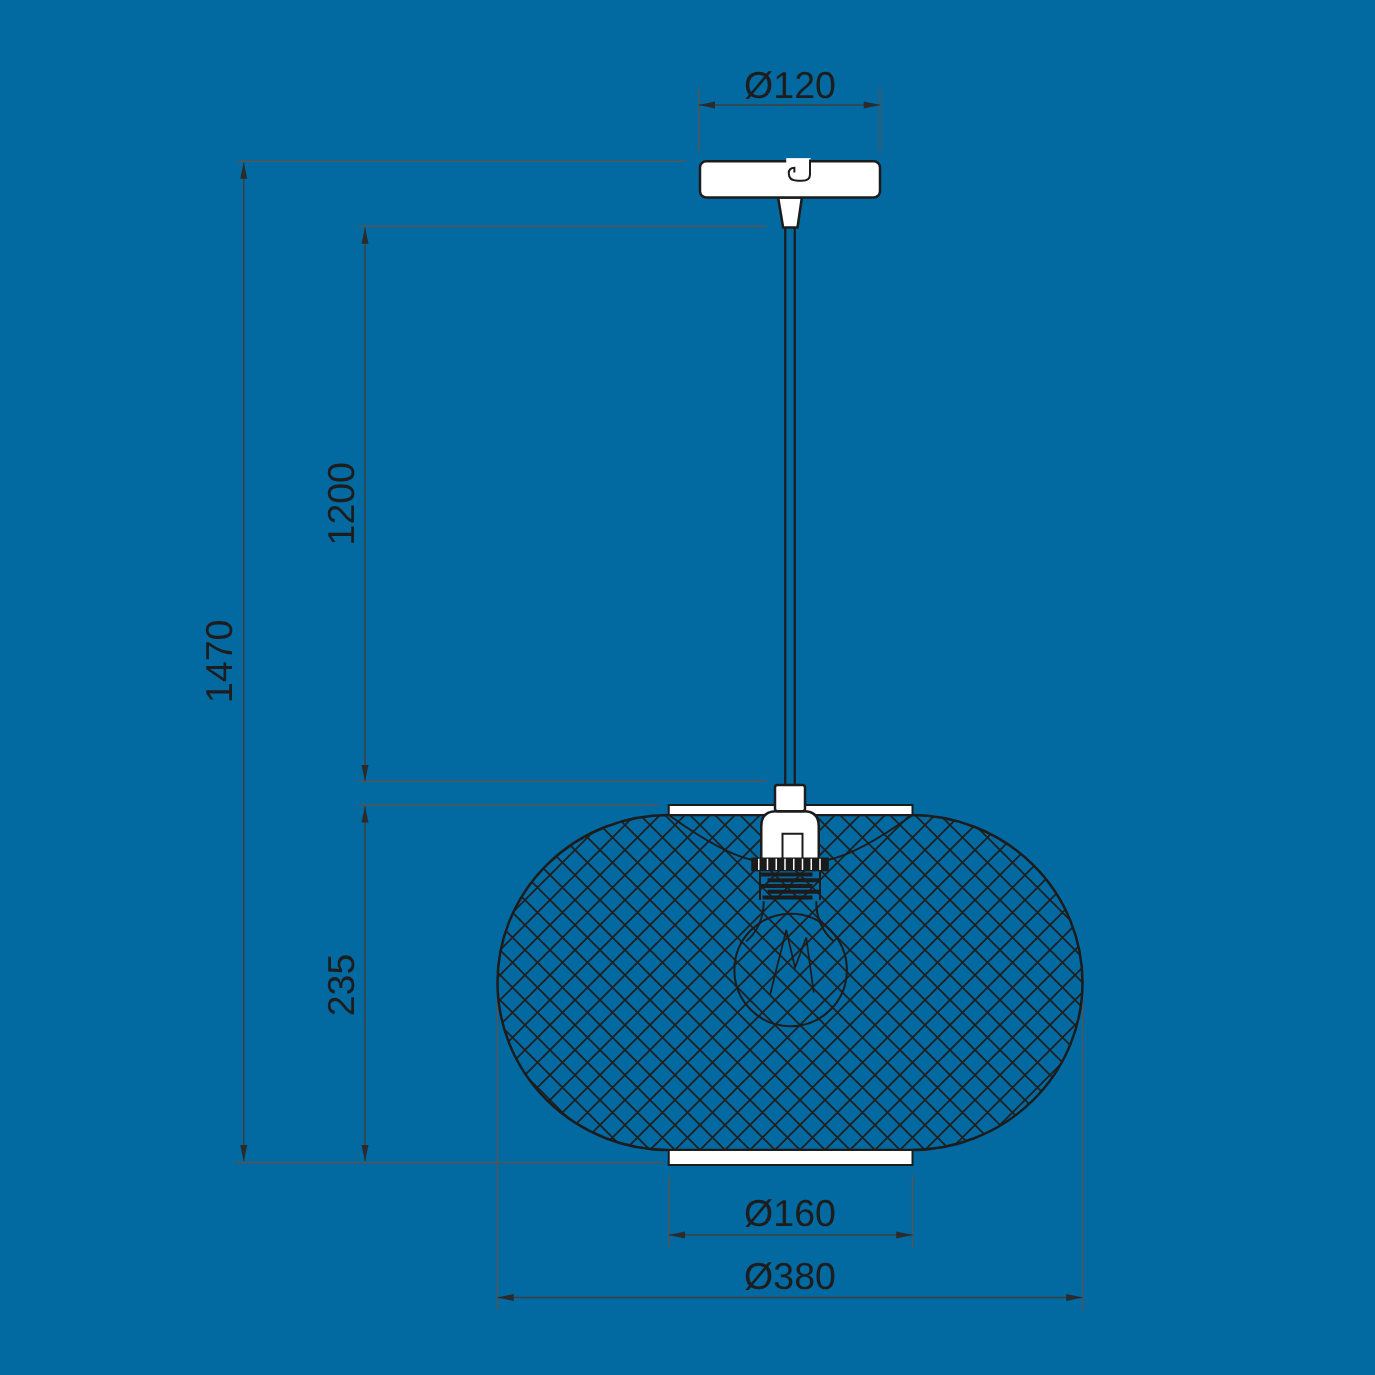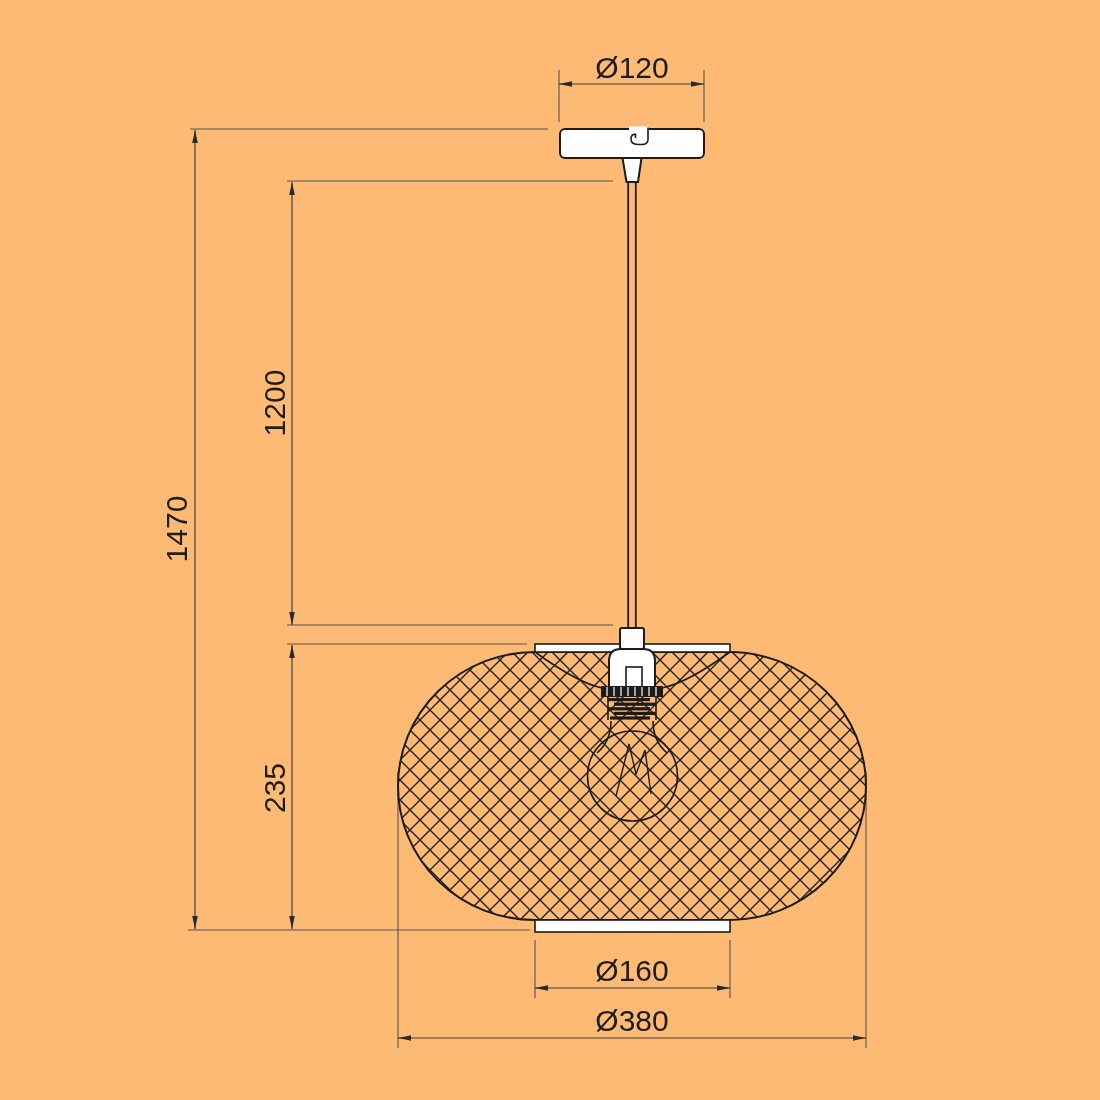--- a/index.html
+++ b/index.html
@@ -1,17 +1,17 @@
 <!DOCTYPE html>
 <html><head>
 <meta charset="utf-8">
 <style>
   html,body{margin:0;padding:0;background:#ffffff;}
   .stage{
-    position:relative;width:1100px;height:1100px;background:#fdba74;
+    position:relative;width:1100px;height:1100px;background:#0369a1;
     font-family:"Liberation Sans", sans-serif;
   }
   svg{display:block;}
   text{
     font-family:"Liberation Sans", sans-serif;
     font-size:30px;
     fill:#1d1d1d;
   }
   .obj{stroke:#1c1c1c;fill:none;stroke-width:2;}
   .objthin{stroke:#1c1c1c;fill:none;stroke-width:1.6;}

